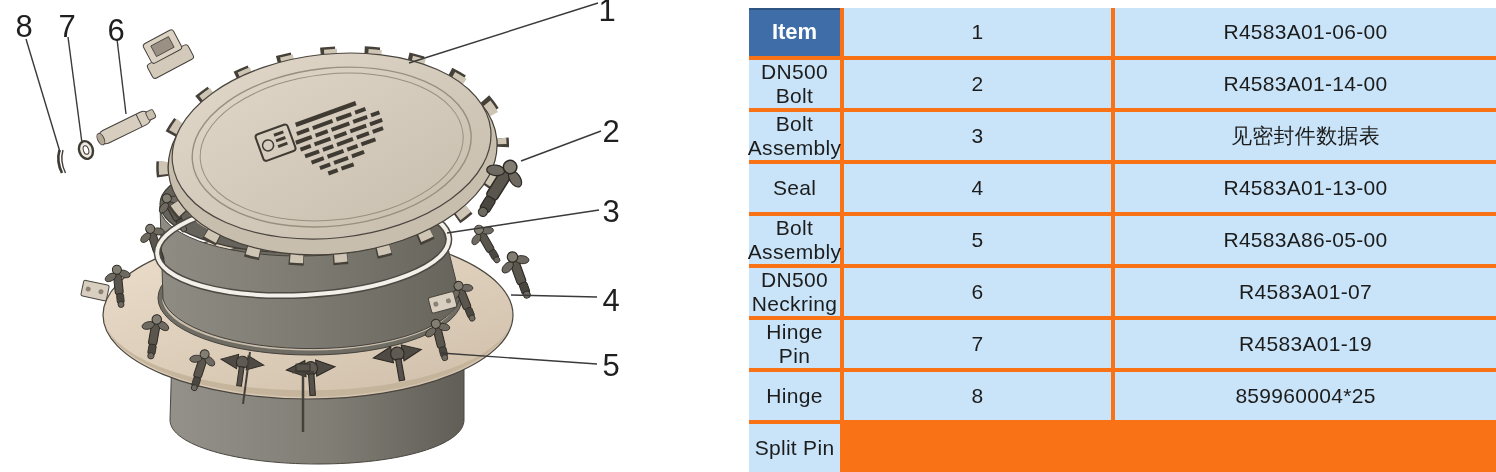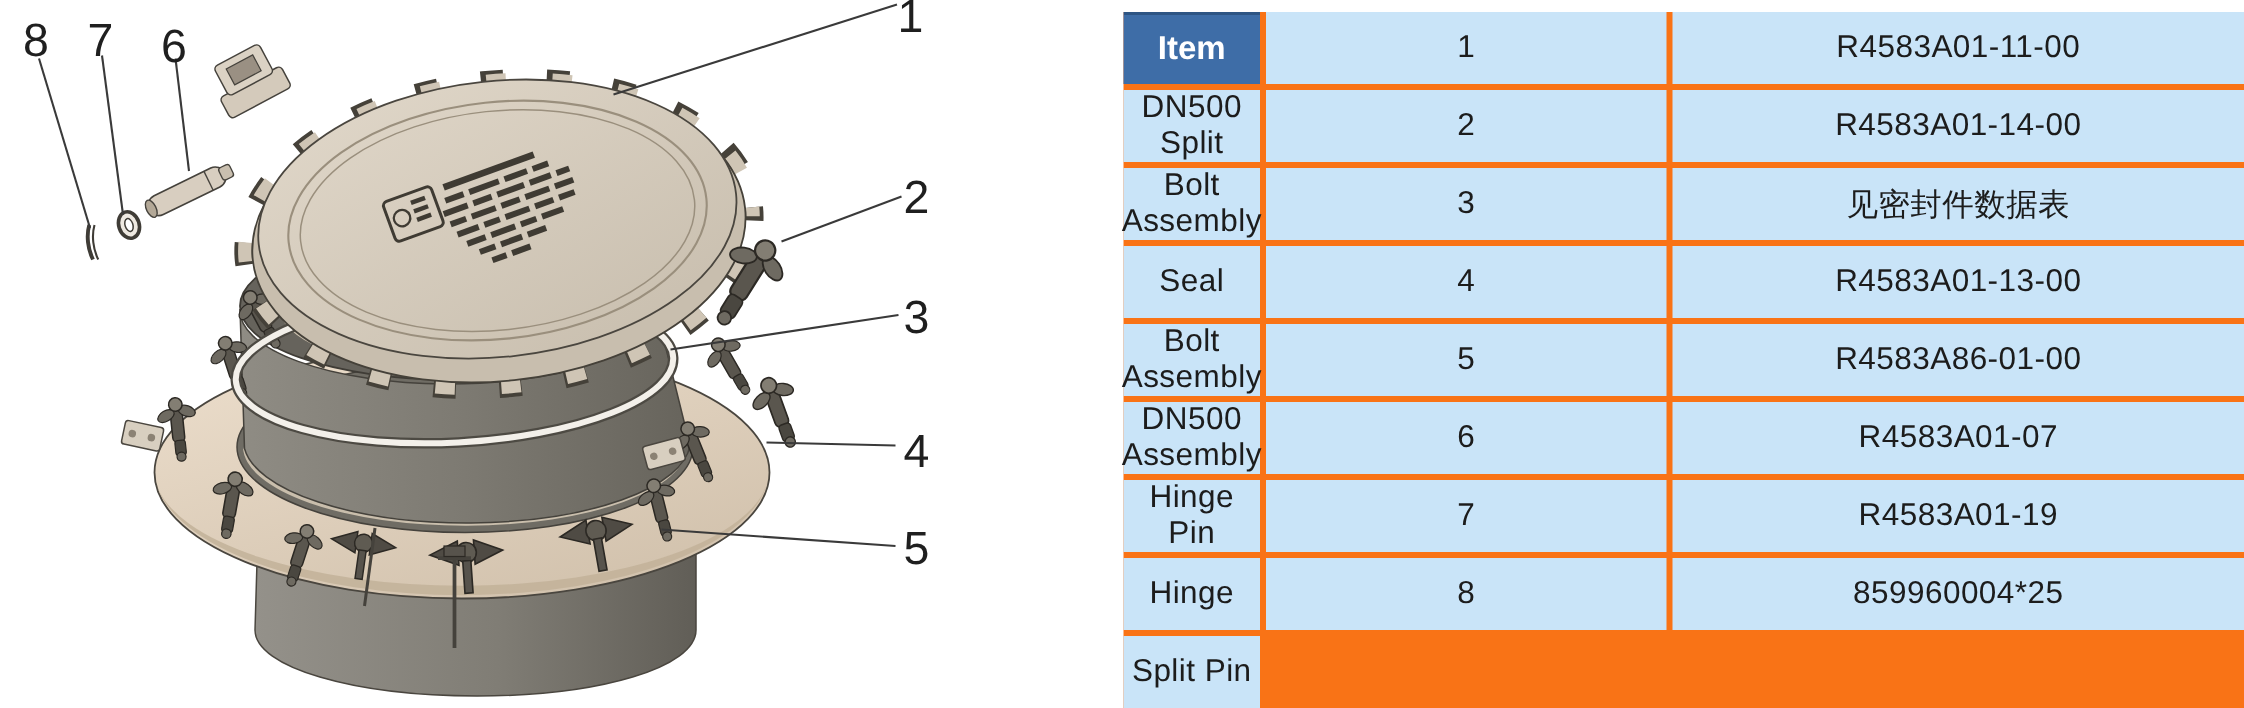--- a/index.html
+++ b/index.html
@@ -195,42 +195,42 @@
     <text class="callout-num" text-anchor="middle" x="116" y="41">6</text>
     <text class="callout-num" text-anchor="middle" x="67" y="37">7</text>
     <text class="callout-num" text-anchor="middle" x="24" y="37">8</text>
   </svg>
 
   <div class="table">
     <div class="th">Item</div>
 
     <div class="tr">
       <div class="td">1</div>
-      <div class="td">R4583A01-11-00</div>
-      <div class="td">DN500 Split</div>
+      <div class="td">R4583A01-06-00</div>
+      <div class="td">DN500 Bolt</div>
     </div>
     <div class="tr">
       <div class="td">2</div>
       <div class="td">R4583A01-14-00</div>
       <div class="td">Bolt Assembly</div>
     </div>
     <div class="tr">
       <div class="td">3</div>
       <div class="td">见密封件数据表</div>
       <div class="td">Seal</div>
     </div>
     <div class="tr">
       <div class="td">4</div>
       <div class="td">R4583A01-13-00</div>
       <div class="td">Bolt Assembly</div>
     </div>
     <div class="tr">
       <div class="td">5</div>
-      <div class="td">R4583A86-01-00</div>
-      <div class="td">DN500 Assembly</div>
+      <div class="td">R4583A86-05-00</div>
+      <div class="td">DN500 Neckring</div>
     </div>
     <div class="tr">
       <div class="td">6</div>
       <div class="td">R4583A01-07</div>
       <div class="td">Hinge Pin</div>
     </div>
     <div class="tr">
       <div class="td">7</div>
       <div class="td">R4583A01-19</div>
       <div class="td">Hinge</div>

